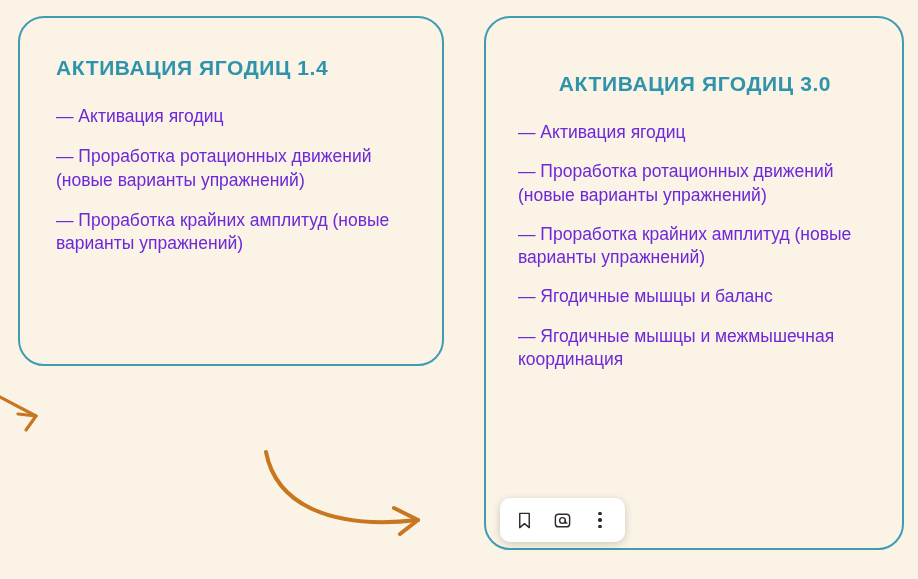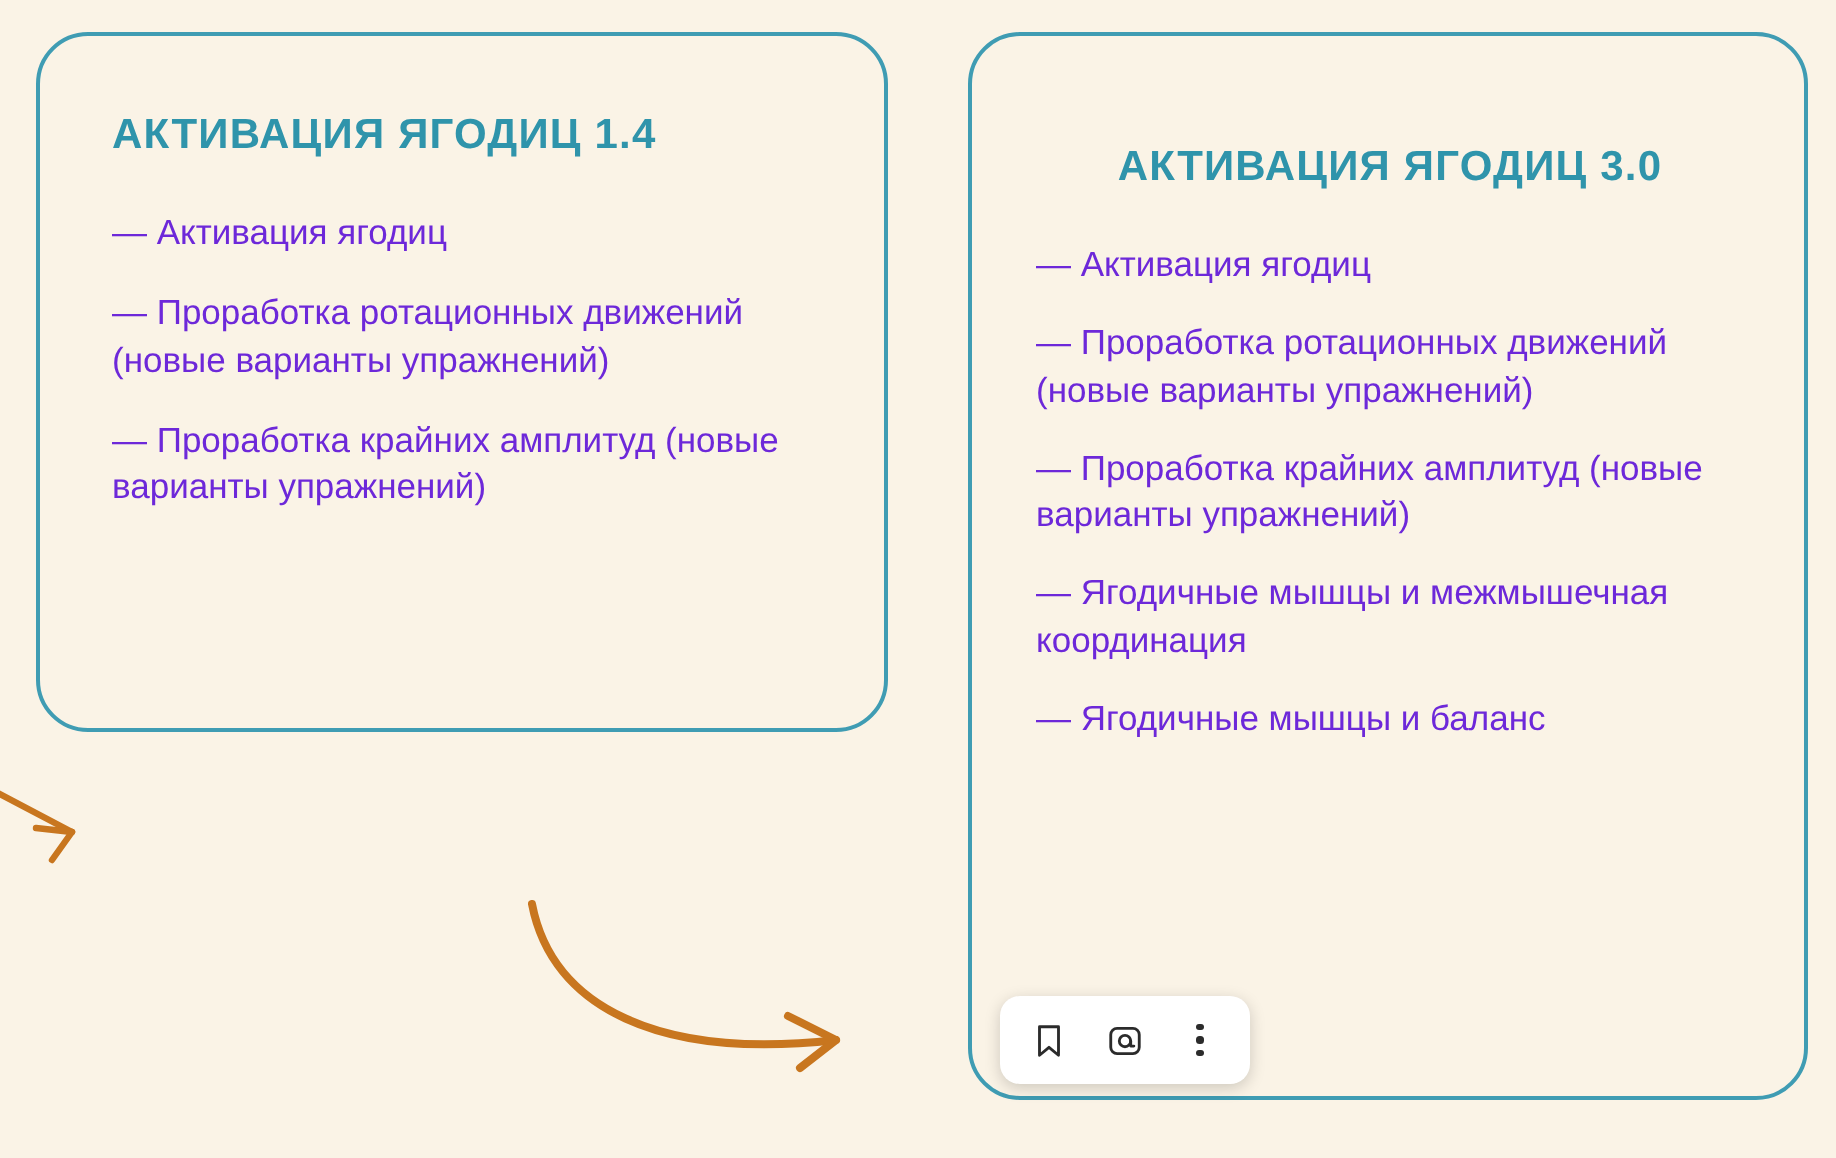--- a/index.html
+++ b/index.html
@@ -141,22 +141,22 @@
       <li>— Проработка крайних амплитуд (новые варианты упражнений)</li>
     </ul>
   </div>
 
   <div class="card card-right">
     <h2 class="card-title">АКТИВАЦИЯ ЯГОДИЦ 3.0</h2>
     <ul class="items">
       <li>— Активация ягодиц</li>
       <li>— Проработка ротационных движений (новые варианты упражнений)</li>
       <li>— Проработка крайних амплитуд (новые варианты упражнений)</li>
+      <li>— Ягодичные мышцы и баланс</li>
       <li>— Ягодичные мышцы и межмышечная координация</li>
-      <li>— Ягодичные мышцы и баланс</li>
     </ul>
   </div>
 
   <svg class="arrow-small" viewBox="0 0 46 46">
     <path d="M2 4 L40 24" stroke="#c8761f" stroke-width="3.2" fill="none" stroke-linecap="round"></path>
     <path d="M40 24 L22 22 M40 24 L30 38" stroke="#c8761f" stroke-width="3.2" fill="none" stroke-linecap="round"></path>
   </svg>
 
   <svg class="arrow-big" viewBox="0 0 180 100">
     <path d="M8 10 C 18 62, 72 88, 160 78" stroke="#c8761f" stroke-width="4" fill="none" stroke-linecap="round"></path>

